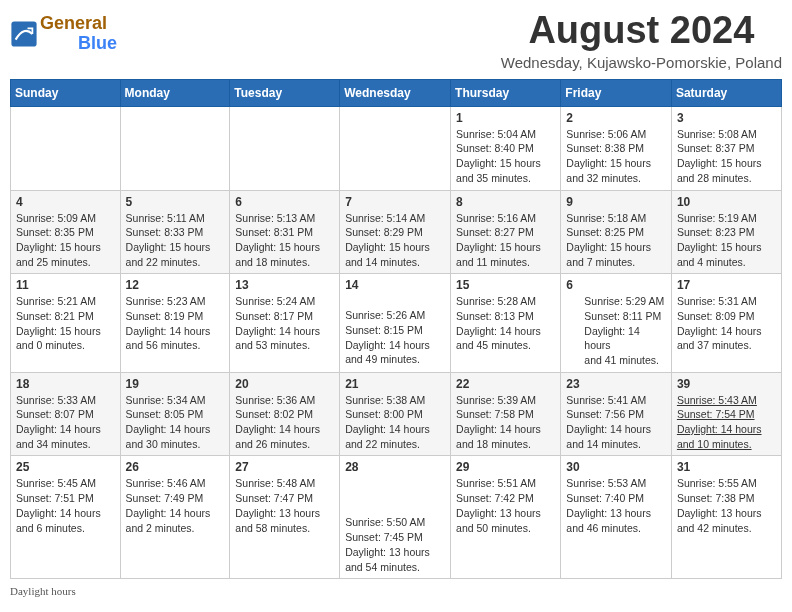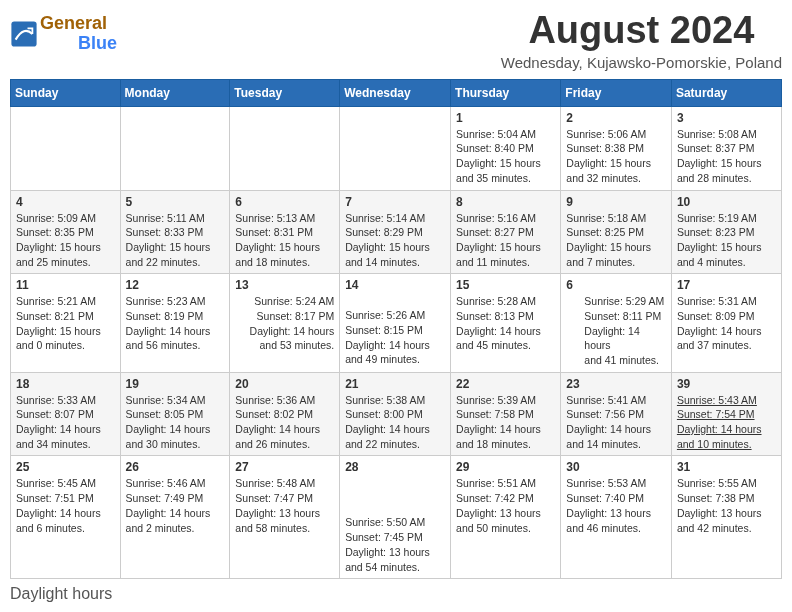--- a/index.html
+++ b/index.html
@@ -82,24 +82,25 @@
     }
     .day-info {
       color: #333;
       font-size: 10.5px;
       line-height: 1.4;
     }
     .empty-cell {
       background: #fff !important;
     }
     .daylight-note {
-      font-size: 16px;
+      font-size: 11px;
       color: #555;
       margin-top: 6px;
       text-align: left;
+      font-family: Liberation Serif, serif;
     }
   </style>
 </head>
 <body>
 
 <div class="header-section">
   <div class="logo">
     <svg class="logo-icon" viewBox="0 0 40 40" xmlns="http://www.w3.org/2000/svg">
       <rect x="2" y="2" width="36" height="36" rx="4" fill="#2a6db5"></rect>
       <path d="M8 28 Q20 8 32 20" stroke="white" stroke-width="3" fill="none"></path>
@@ -219,21 +220,21 @@
         </td>
         <td>
           <span class="day-number">12</span>
           <div class="day-info" style="white-space: pre-line;">Sunrise: 5:23 AM
 Sunset: 8:19 PM
 Daylight: 14 hours
 and 56 minutes.</div>
         </td>
         <td>
           <span class="day-number">13</span>
-          <div class="day-info" style="white-space: pre-line; text-align: right;">Sunrise: 5:24 AM
+          <div class="day-info" style="white-space: pre-line;">Sunrise: 5:24 AM
 Sunset: 8:17 PM
 Daylight: 14 hours
 and 53 minutes.</div>
         </td>
         <td>
           <span class="day-number">14</span>
           <div class="day-info" style="white-space: pre-line; margin-top: 16px;">Sunrise: 5:26 AM
 Sunset: 8:15 PM
 Daylight: 14 hours
 and 49 minutes.</div>

